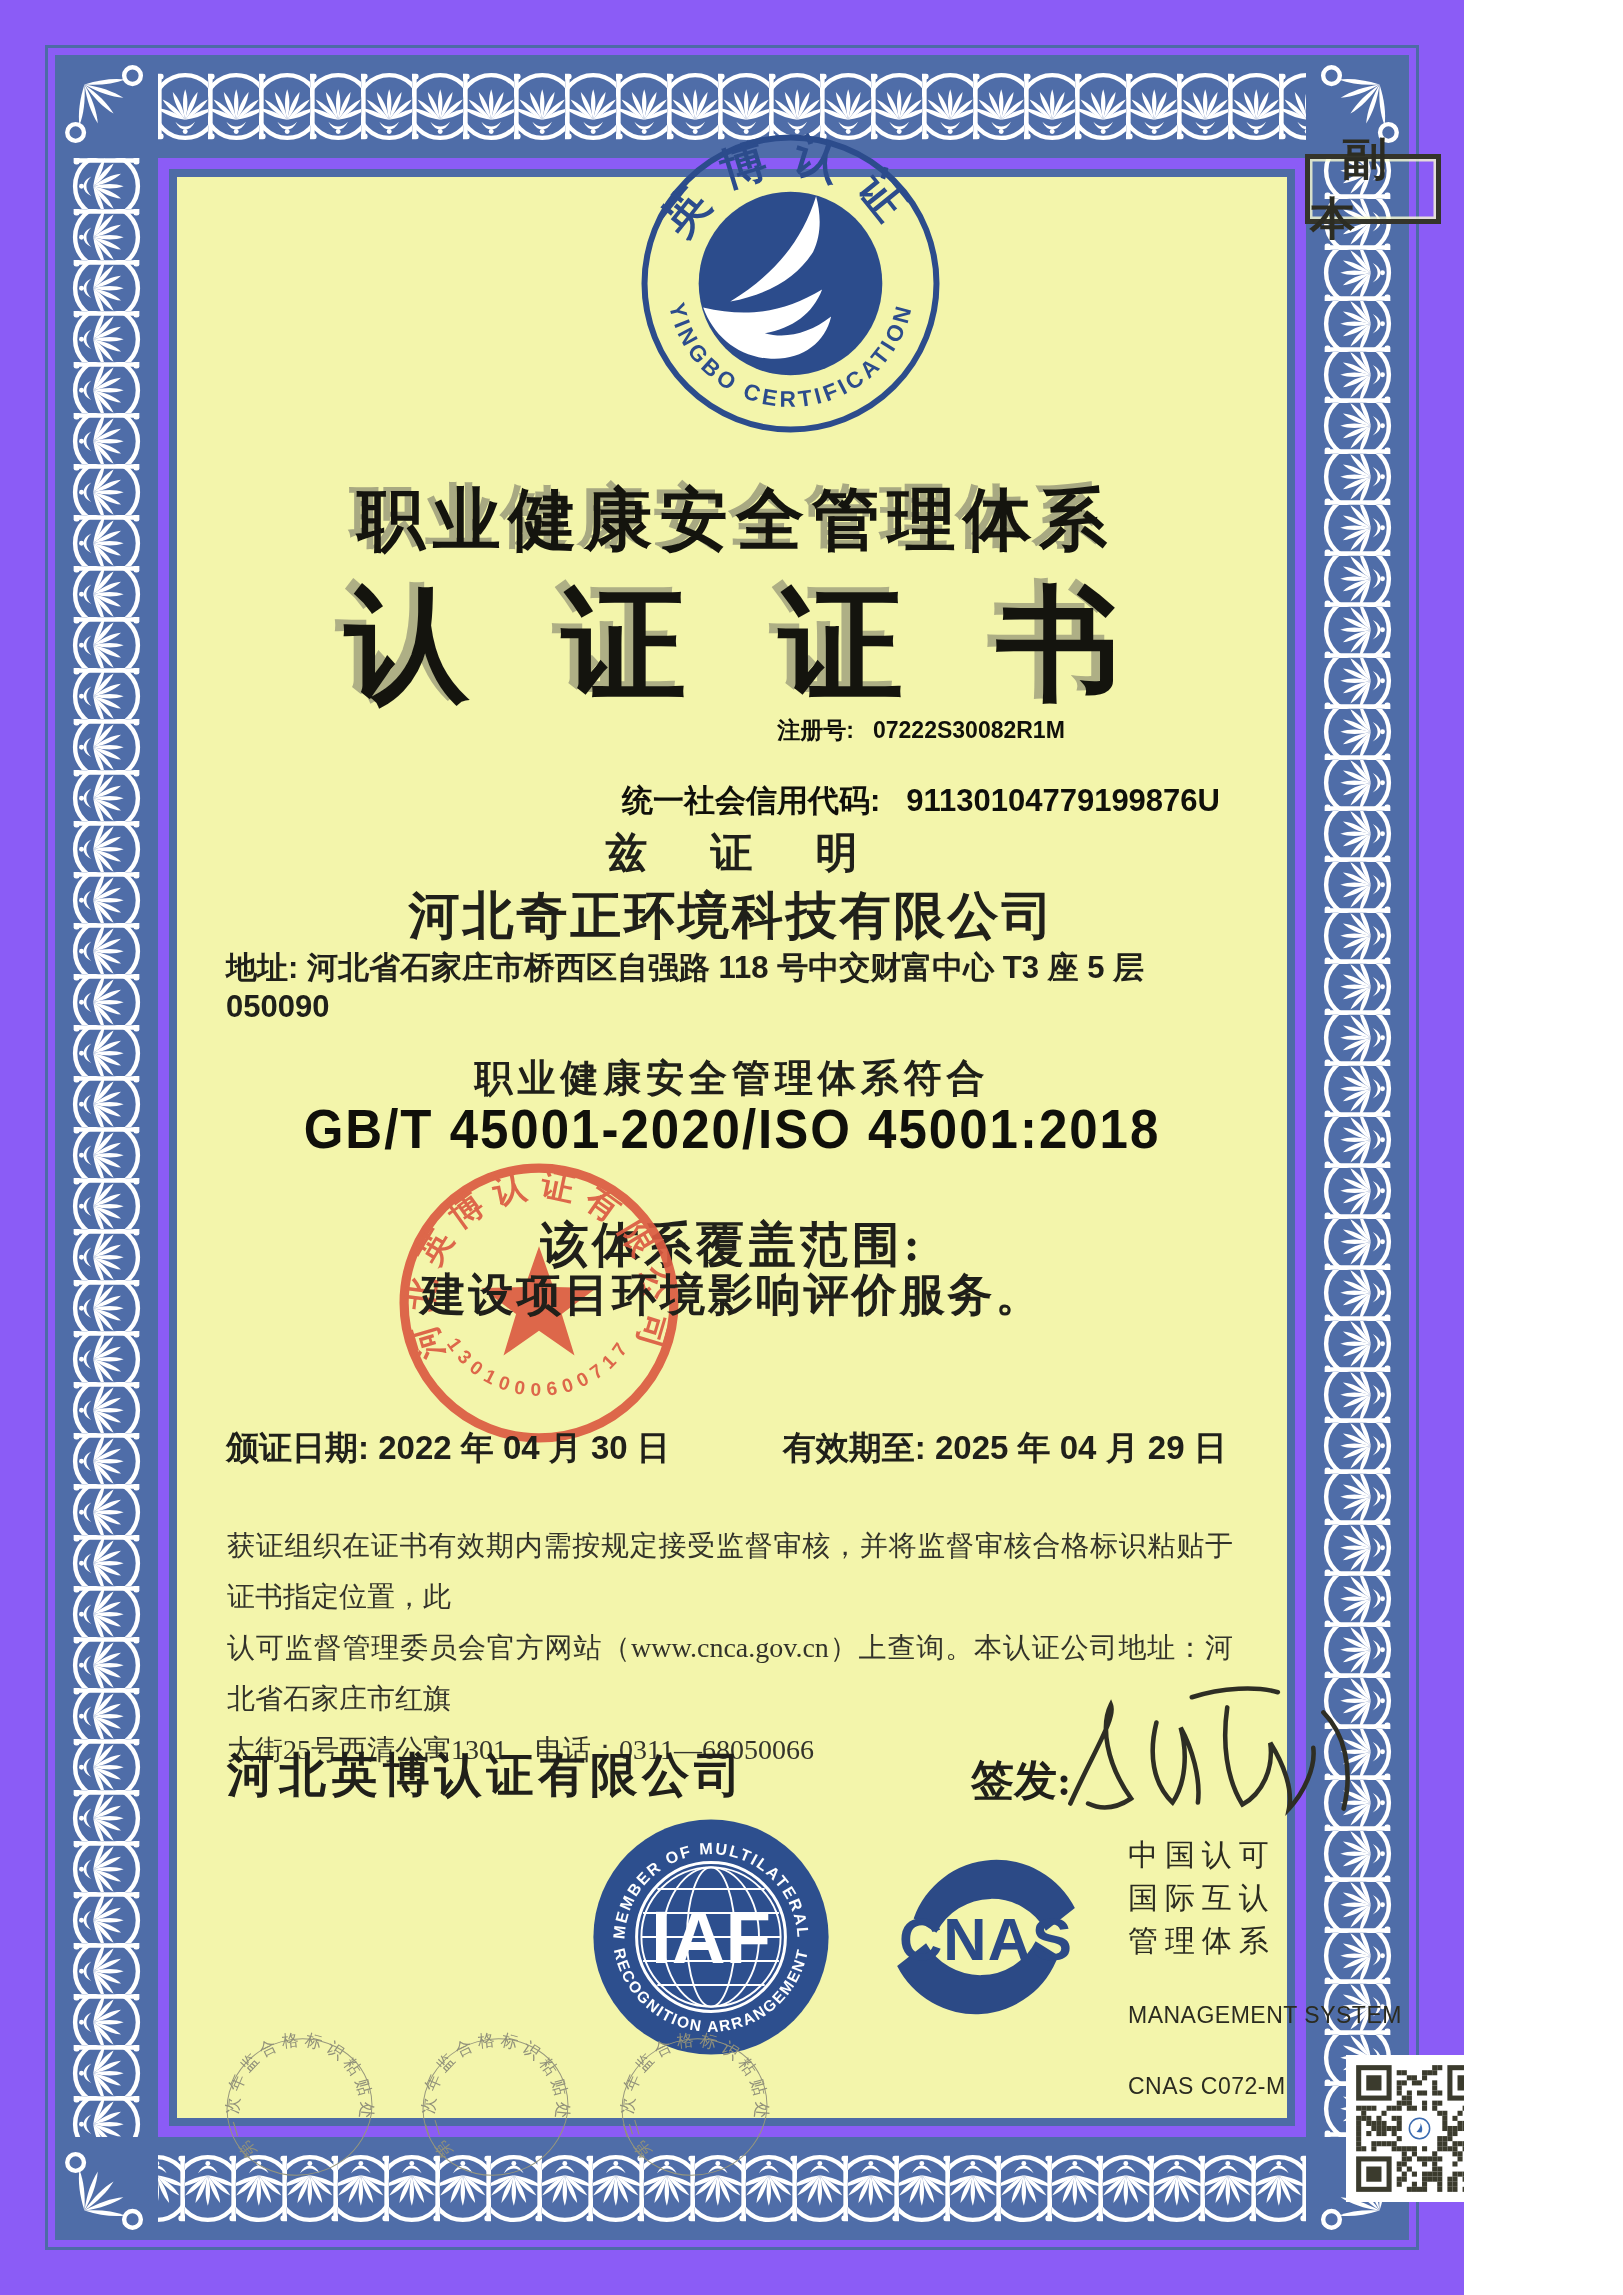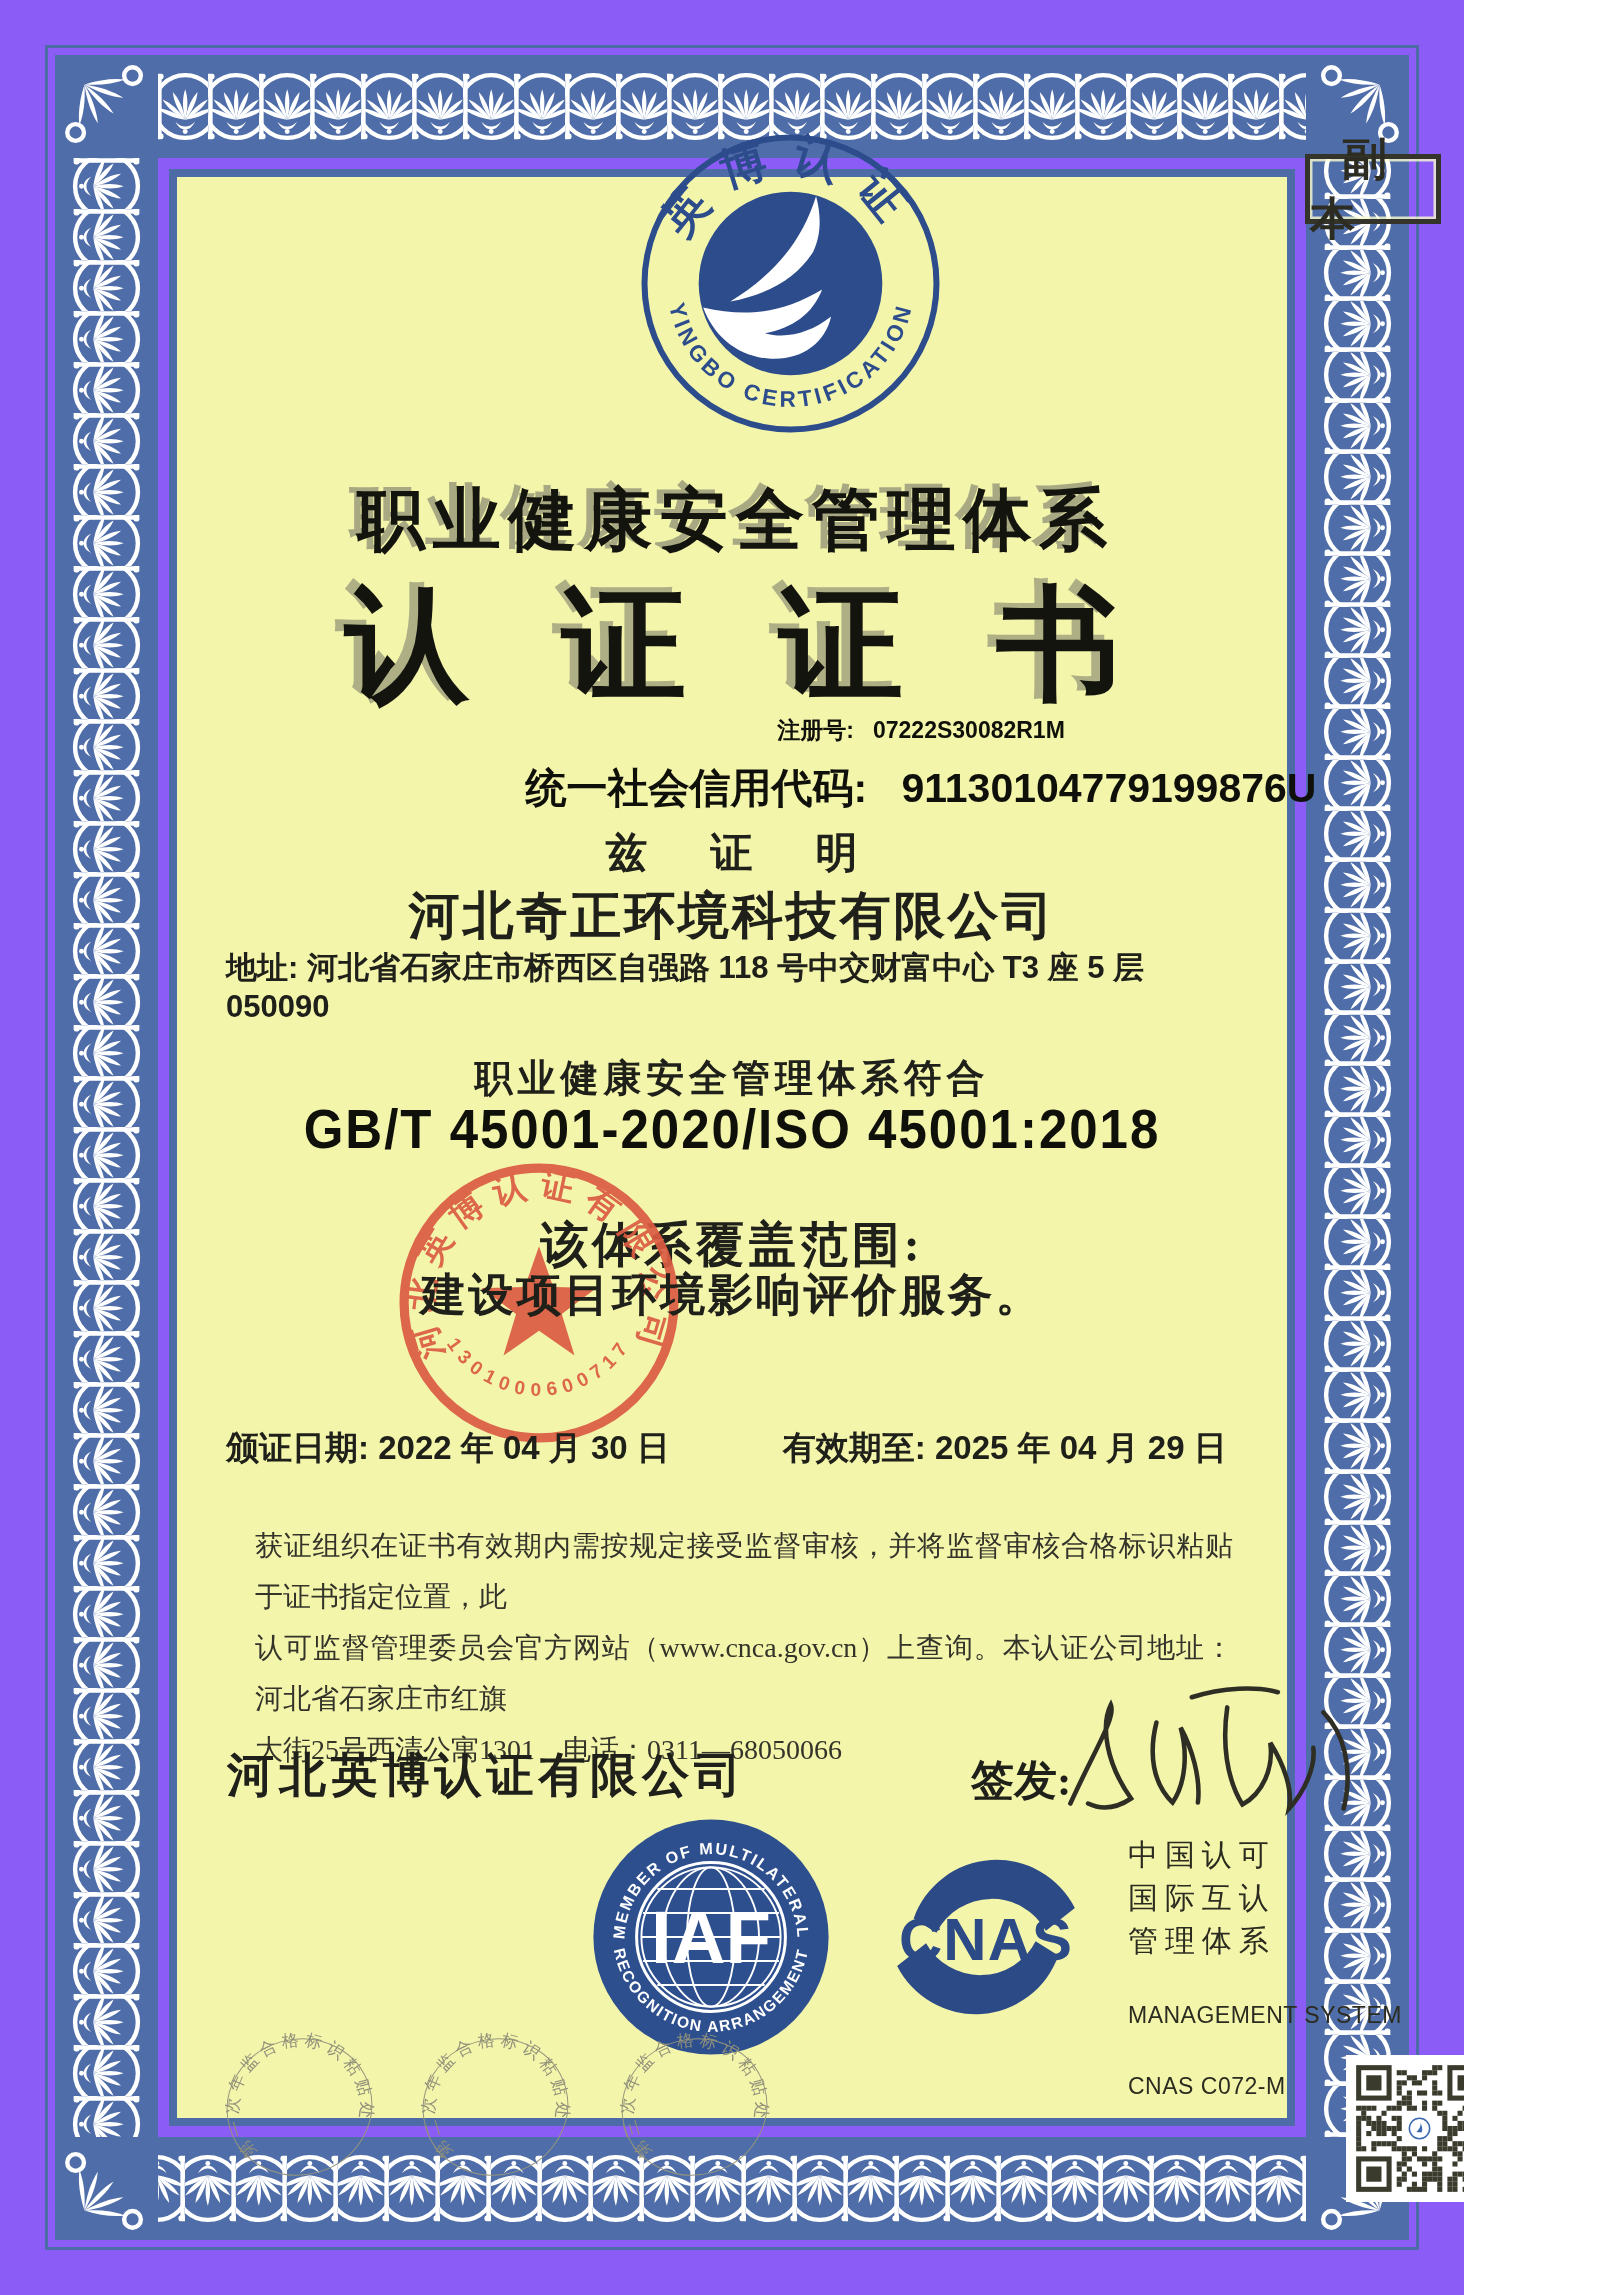--- a/index.html
+++ b/index.html
@@ -23,35 +23,35 @@
   .cx{left:0;right:0;text-align:center;}
   .copy-badge{left:1305px;top:154px;width:126px;height:60px;border:5.9px solid #34342a;
       box-shadow:inset 0 0 0 2.5px rgba(250,252,210,.8);display:flex;align-items:center;justify-content:center;
       font-size:45px;font-weight:700;letter-spacing:32px;text-indent:32px;color:#2c2c22;}
   .title1{top:475px;font-size:68px;font-weight:700;letter-spacing:7.8px;color:#14140e;
       text-shadow:-7.4px -4.4px 0 rgba(128,128,108,.65);transform:translateX(3.9px);}
   .title2{top:563px;font-size:124px;font-weight:700;letter-spacing:93px;color:#14140e;
       text-shadow:-8.8px -5.4px 0 rgba(128,128,108,.6);transform:translateX(47px);}
   .regline{left:378px;right:0;text-align:center;font-weight:700;color:#10100a;}
   .reg1{top:715px;font-size:23px;}
-  .reg2{top:761px;font-size:41px;}
+  .reg2{top:780px;font-size:31px;}
   .hereby{top:825px;font-size:42px;font-weight:600;letter-spacing:63px;transform:translateX(31px);
       font-family:"Liberation Serif","DejaVu Serif",serif;}
   .company{top:882px;font-size:51px;font-weight:700;font-family:"Liberation Serif","DejaVu Serif",serif;letter-spacing:2.9px;}
   .addr-row{top:947px;left:226px;right:167px;display:flex;justify-content:space-between;
       font-size:31px;font-weight:700;flex-direction:column;}
   .conform{top:1053px;font-size:38px;font-weight:600;font-family:"Liberation Serif","DejaVu Serif",serif;letter-spacing:4.9px;}
   .gbcode{top:1100px;font-size:51px;font-weight:700;letter-spacing:2px;color:#10100a;transform:scaleY(1.08);}
   .scopelbl{top:1213px;font-size:48px;font-weight:600;font-family:"Liberation Serif","DejaVu Serif",serif;letter-spacing:3.9px;}
   .scopetext{top:1265px;font-size:45px;font-weight:700;letter-spacing:2.9px;z-index:3;}
   .seal{left:397px;top:1161px;width:284px;height:284px;z-index:2;opacity:.92;}
   .dates{top:1426px;left:226px;right:167px;display:flex;font-size:33px;font-weight:700;z-index:3;}
   .dates .gap{width:113px;}
   .fineprint{top:1520px;left:227px;right:231px;font-size:28px;line-height:51px;
-      font-family:"Liberation Serif","DejaVu Serif",serif;color:#33332a;text-align:justify;margin-left:28px;}
+      font-family:"Liberation Serif","DejaVu Serif",serif;color:#33332a;text-align:justify;}
   .issuer{top:1744px;left:227px;font-size:47px;font-weight:600;font-family:"Liberation Serif","DejaVu Serif",serif;letter-spacing:4.9px;}
   .signlbl{top:1752px;left:971px;font-size:43px;font-weight:600;font-family:"Liberation Serif","DejaVu Serif",serif;}
   .signature{left:1040px;top:1677px;width:334px;height:162px;}
   .iaf{left:591px;top:1817px;width:240px;height:240px;}
   .cnas{left:878px;top:1844px;width:216px;height:186px;}
   .cnas-caption{left:1128px;top:1840px;line-height:1;}
   .cnas-caption .zh{font-size:30px;letter-spacing:6.9px;color:#2b2b20;margin-bottom:12.8px;font-family:"Liberation Serif","DejaVu Serif",serif;}
   .cnas-caption .en{font-size:23px;color:#2b2b20;margin-bottom:6.9px;letter-spacing:0.5px;margin-top:48px;}
   .stamp{width:177px;height:162px;}
   #stamp1{left:211px;top:2026px;} #stamp2{left:407px;top:2026px;} #stamp3{left:606px;top:2026px;}

